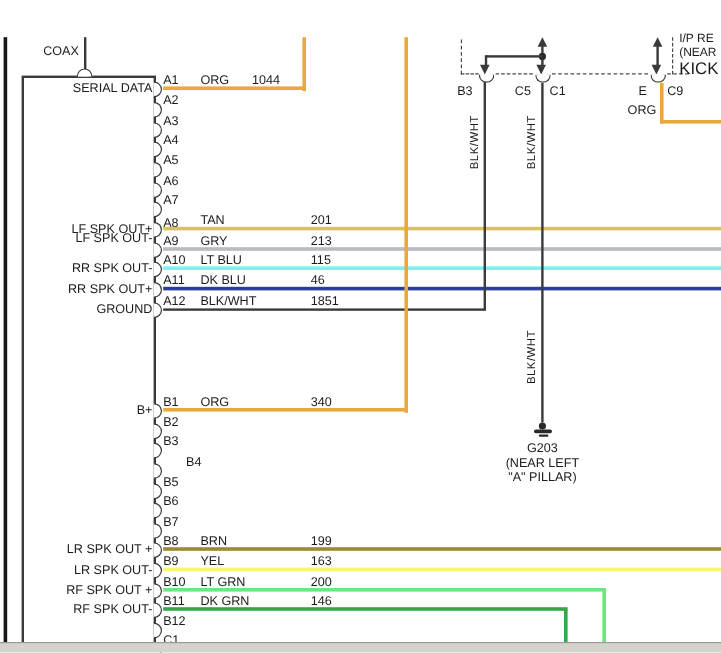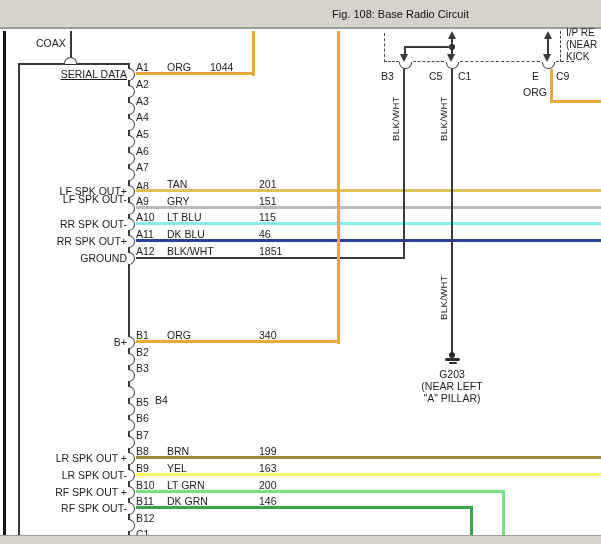--- a/index.html
+++ b/index.html
@@ -32,23 +32,20 @@
           font-size:9.5px;color:#1c1c1c;letter-spacing:.4px;white-space:nowrap;}
   .leftlabel{position:absolute;left:20px;width:107px;text-align:right;
              font-size:10.5px;line-height:14px;color:#1c1c1c;white-space:nowrap;}
   .gnd-c{position:absolute;border-radius:50%;background:#2a2a2a;}
 </style>
 </head>
 <body>
 
 <div id="stage">
 
-  <div class="titlebar">
-    <span class="title-text">Fig. 108: Base Radio Circuit</span>
-  </div>
 
   <div class="abs" style="left:3px;top:31px;width:3px;height:505px;background:#161616;"></div>
 
   <div class="box" style="left:18px;top:63px;width:112px;height:476px;"></div>
 
   <div class="vline" style="left:70px;top:31px;height:27px;"></div>
   <div class="cap" style="left:64px;top:57px;"></div>
   <div class="txt" style="left:36px;top:37px;">COAX</div>
 
   <div id="gen-layer">
@@ -72,21 +69,21 @@
       <div class="txt" style="left: 136px; top: 161px;">A7</div>
       <div class="pin-arc" style="left: 128px; top: 184.5px;"></div>
       <div class="txt" style="left: 136px; top: 180px;">A8</div>
       <div class="abs" style="left: 136px; top: 189px; width: 465px; height: 3px; background: rgb(217, 196, 85);"></div>
       <div class="txt" style="left: 167px; top: 178px;">TAN</div>
       <div class="txt" style="left: 259px; top: 178px;">201</div>
       <div class="pin-arc" style="left: 128px; top: 201.5px;"></div>
       <div class="txt" style="left: 136px; top: 195px;">A9</div>
       <div class="abs" style="left: 136px; top: 206px; width: 465px; height: 3px; background: rgb(185, 186, 194);"></div>
       <div class="txt" style="left: 167px; top: 195px;">GRY</div>
-      <div class="txt" style="left: 259px; top: 195px;">151</div>
+      <div class="txt" style="left: 259px; top: 195px;">213</div>
       <div class="pin-arc" style="left: 128px; top: 217.5px;"></div>
       <div class="txt" style="left: 136px; top: 211px;">A10</div>
       <div class="abs" style="left: 136px; top: 222px; width: 465px; height: 3px; background: rgb(127, 239, 239);"></div>
       <div class="txt" style="left: 167px; top: 211px;">LT BLU</div>
       <div class="txt" style="left: 259px; top: 211px;">115</div>
       <div class="pin-arc" style="left: 128px; top: 234.5px;"></div>
       <div class="txt" style="left: 136px; top: 228px;">A11</div>
       <div class="abs" style="left: 136px; top: 239px; width: 465px; height: 3px; background: rgb(43, 62, 155);"></div>
       <div class="txt" style="left: 167px; top: 228px;">DK BLU</div>
       <div class="txt" style="left: 259px; top: 228px;">46</div>
@@ -100,21 +97,21 @@
       <div class="txt" style="left: 136px; top: 329px;">B1</div>
       <div class="abs" style="left: 136px; top: 340px; width: 204px; height: 3px; background: rgb(233, 169, 63);"></div>
       <div class="abs" style="left: 337px; top: 31px; width: 3px; height: 313px; background: rgb(233, 169, 63);"></div>
       <div class="txt" style="left: 167px; top: 329px;">ORG</div>
       <div class="txt" style="left: 259px; top: 329px;">340</div>
       <div class="pin-arc" style="left: 128px; top: 352.5px;"></div>
       <div class="txt" style="left: 136px; top: 346px;">B2</div>
       <div class="pin-arc" style="left: 128px; top: 368.5px;"></div>
       <div class="txt" style="left: 136px; top: 362px;">B3</div>
       <div class="pin-arc" style="left: 128px; top: 385.5px;"></div>
-      <div class="txt" style="left: 136px; top: 394px; padding-left: 19px;">B4</div>
+      <div class="txt" style="left: 136px; top: 379px; padding-left: 19px;">B4</div>
       <div class="pin-arc" style="left: 128px; top: 402.5px;"></div>
       <div class="txt" style="left: 136px; top: 396px;">B5</div>
       <div class="pin-arc" style="left: 128px; top: 418.5px;"></div>
       <div class="txt" style="left: 136px; top: 412px;">B6</div>
       <div class="pin-arc" style="left: 128px; top: 435.5px;"></div>
       <div class="txt" style="left: 136px; top: 429px;">B7</div>
       <div class="pin-arc" style="left: 128px; top: 451.5px;"></div>
       <div class="txt" style="left: 136px; top: 445px;">B8</div>
       <div class="abs" style="left: 136px; top: 456px; width: 465px; height: 3px; background: rgb(156, 136, 56);"></div>
       <div class="txt" style="left: 167px; top: 445px;">BRN</div>
@@ -133,21 +130,21 @@
       <div class="pin-arc" style="left: 128px; top: 501.5px;"></div>
       <div class="txt" style="left: 136px; top: 495px;">B11</div>
       <div class="abs" style="left: 136px; top: 506px; width: 337px; height: 3px; background: rgb(54, 166, 75);"></div>
       <div class="abs" style="left: 470px; top: 508px; width: 3px; height: 28px; background: rgb(54, 166, 75);"></div>
       <div class="txt" style="left: 167px; top: 495px;">DK GRN</div>
       <div class="txt" style="left: 259px; top: 495px;">146</div>
       <div class="pin-arc" style="left: 128px; top: 518.5px;"></div>
       <div class="txt" style="left: 136px; top: 512px;">B12</div>
       <div class="pin-arc" style="left: 128px; top: 534.5px;"></div>
       <div class="txt" style="left: 136px; top: 528px;">C1</div>
-      <div class="leftlabel" style="top: 67px; text-decoration: underline;">SERIAL DATA</div>
+      <div class="leftlabel" style="top: 67px;">SERIAL DATA</div>
       <div class="leftlabel" style="top: 184px;">LF SPK OUT+</div>
       <div class="leftlabel" style="top: 192px;">LF SPK OUT-</div>
       <div class="leftlabel" style="top: 217px;">RR SPK OUT-</div>
       <div class="leftlabel" style="top: 234px;">RR SPK OUT+</div>
       <div class="leftlabel" style="top: 251px;">GROUND</div>
       <div class="leftlabel" style="top: 335px;">B+</div>
       <div class="leftlabel" style="top: 451px;">LR SPK OUT +</div>
       <div class="leftlabel" style="top: 468px;">LR SPK OUT-</div>
       <div class="leftlabel" style="top: 485px;">RF SPK OUT +</div>
       <div class="leftlabel" style="top: 501px;">RF SPK OUT-</div>
@@ -176,21 +173,21 @@
   <div class="bump" style="left:542px;top:62px;"></div>
 
   <div class="txt" style="left:381px;top:70px;">B3</div>
   <div class="txt" style="left:429px;top:70px;">C5</div>
   <div class="txt" style="left:458px;top:70px;">C1</div>
   <div class="txt" style="left:532px;top:70px;">E</div>
   <div class="txt" style="left:556px;top:70px;">C9</div>
 
   <div class="txt" style="left:566px;top:27px;font-size:10px;">I/P RE</div>
   <div class="txt" style="left:566px;top:39px;font-size:10px;">(NEAR</div>
-  <div class="txt" style="left:566px;top:51px;font-size:10px;">KICK</div>
+  <div class="txt" style="left:566px;top:51px;font-size:14px;">KICK</div>
 
   <div class="abs" style="left:550px;top:69px;width:3px;height:34px;background:#E9A93F;"></div>
   <div class="abs" style="left:550px;top:100px;width:51px;height:3px;background:#E9A93F;"></div>
   <div class="txt" style="left:523px;top:86px;">ORG</div>
 
   <div class="vline" style="left:451px;top:69px;height:283px;z-index:5;"></div>
 
   <div class="vlabel" style="left:390px;top:96px;">BLK/WHT</div>
   <div class="vlabel" style="left:438px;top:96px;">BLK/WHT</div>
   <div class="vlabel" style="left:438px;top:275px;">BLK/WHT</div>

